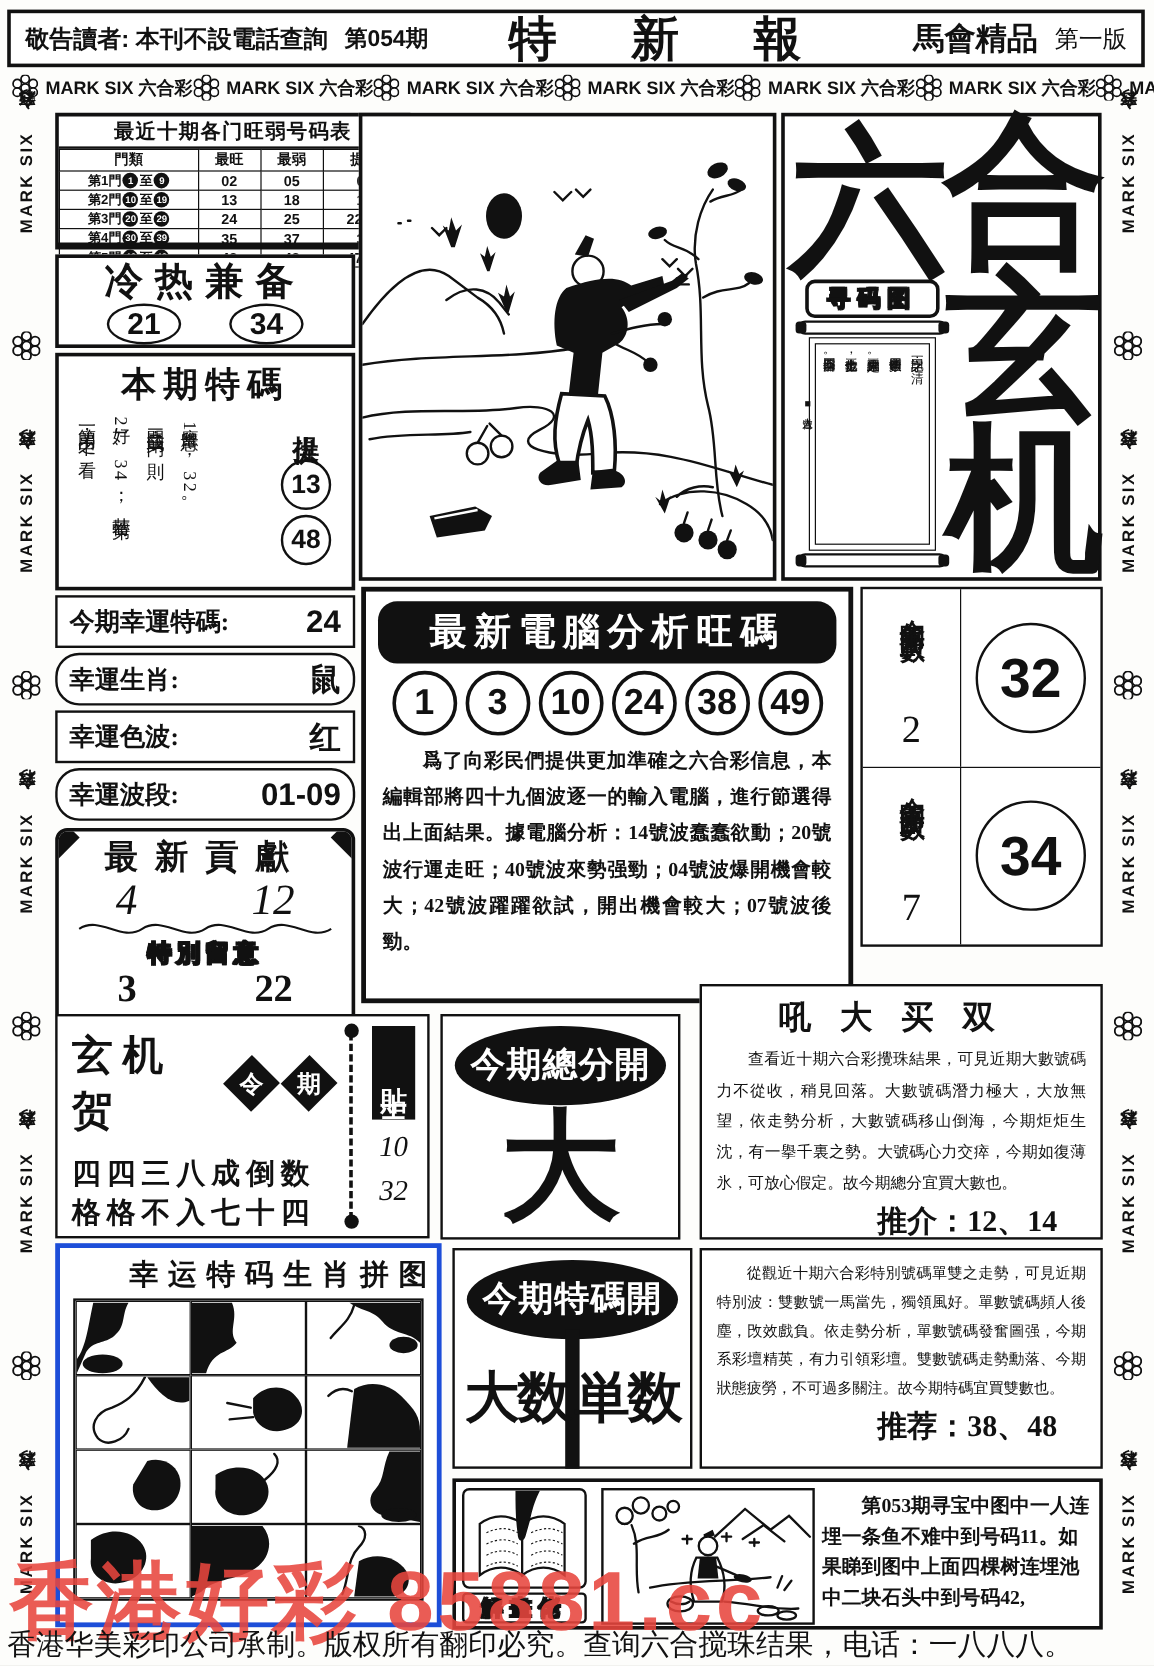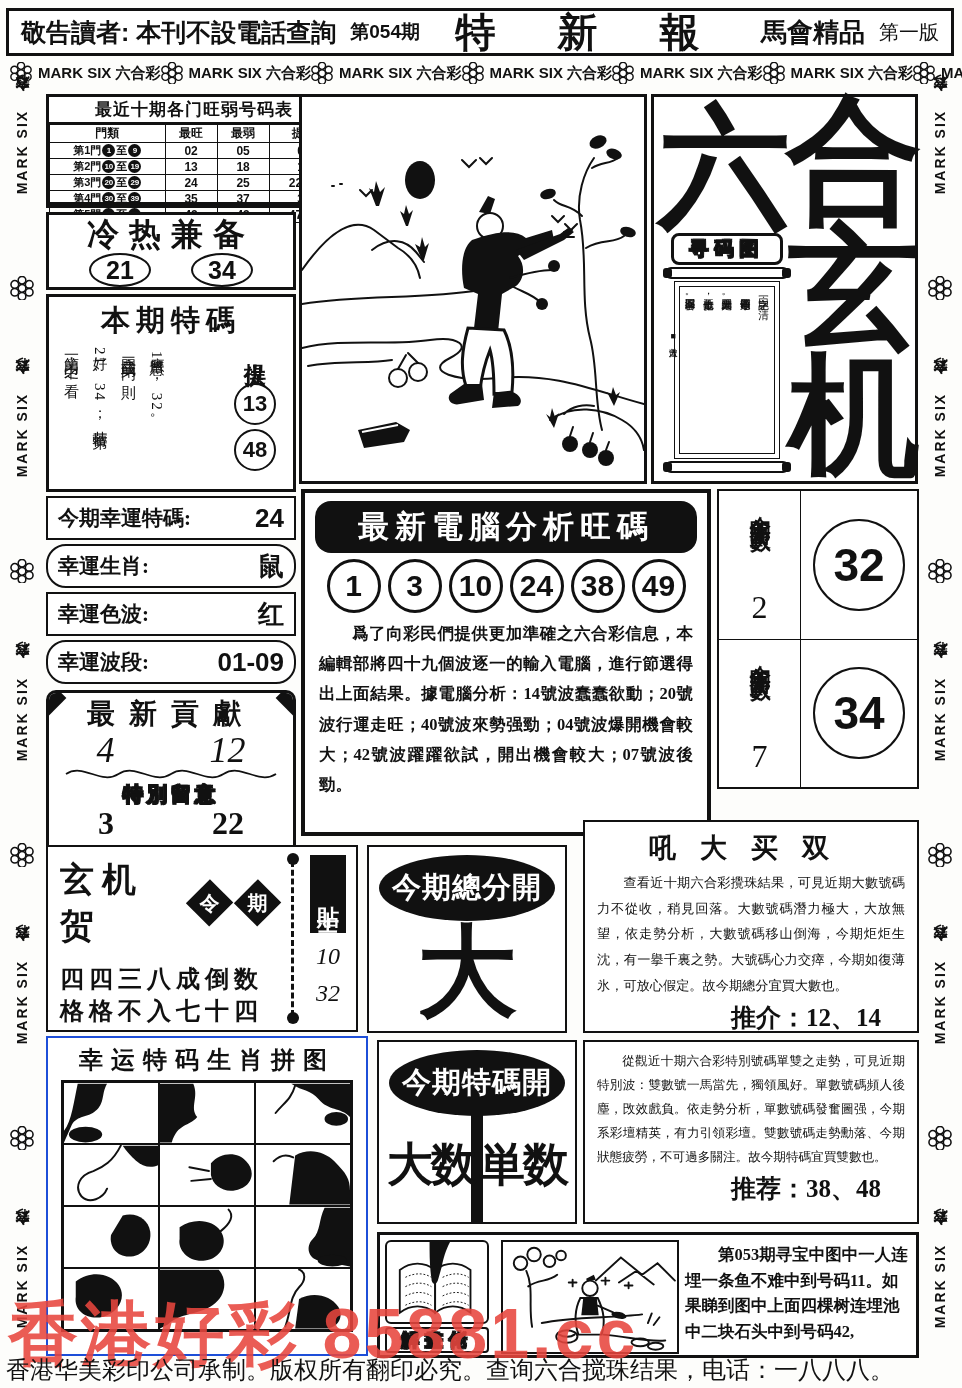--- a/index.html
+++ b/index.html
@@ -4,21 +4,21 @@
 <style>
   * { margin:0; padding:0; box-sizing:border-box; }
   html,body { background:#e9e9e6; }
   body { font-family:"Liberation Sans", sans-serif; color:#111; }
   #page { position:relative; width:962px; height:1388px; background:#fdfdfb; overflow:hidden; margin:0 auto; }
   .abs { position:absolute; }
   .serif { font-family:"Liberation Serif", serif; }
 
   
   #header-box { left:6px; top:8px; width:948px; height:48px; border:3px solid #111; display:flex; align-items:center; padding:0 12px; gap:14px; background:#fff; }
-  #header-box .notice { font-size:25px; font-weight:bold; }
+  #header-box .notice { font-size:20px; font-weight:bold; }
   #header-box .issue { font-size:19px; font-weight:bold; }
   #header-box .big-title { font-size:40px; font-weight:bold; letter-spacing:26px; font-family:"Liberation Serif", serif; flex:1; text-align:center; white-space:nowrap; }
   #header-box .subtitle { font-size:26px; font-weight:bold; font-family:"Liberation Serif", serif; }
   #header-box .edition { font-size:20px; font-family:"Liberation Serif", serif; }
 
   
   #flower-row { left:6px; top:58px; width:948px; height:30px; display:flex; align-items:center; justify-content:space-between; padding:0 4px; }
   .flower-group { display:flex; align-items:center; gap:6px; font-size:15px; font-weight:bold; white-space:nowrap; }
   svg.flower { width:22px; height:22px; flex:none; }
 
@@ -77,21 +77,21 @@
   #xj-poem { margin-top:14px; font-size:24px; font-weight:bold; font-family:"Liberation Serif", serif; letter-spacing:5px; line-height:1.35; }
   #xj-divider { width:0; border-left:3px dashed #111; margin:14px 6px; position:relative; }
   #xj-divider:before, #xj-divider:after { content:""; position:absolute; left:-7px; width:12px; height:12px; background:#111; border-radius:50%; }
   #xj-divider:before { top:-8px; } #xj-divider:after { bottom:-8px; }
   #xj-tip { width:56px; padding:8px 6px; display:flex; flex-direction:column; align-items:center; }
   #xj-tip .tip-box { width:36px; height:78px; background:#111; color:#fff; display:flex; align-items:center; justify-content:center; }
   #xj-tip .tip-box span { writing-mode:vertical-rl; font-size:22px; font-weight:bold; letter-spacing:6px; }
   #xj-tip .tip-num { font-size:24px; font-style:italic; font-family:"Liberation Serif", serif; margin-top:10px; }
 
   
-  #puzzle { left:46px; top:1036px; width:322px; height:320px; border:2px solid #1d4ed8; background:#fff; text-align:center; }
+  #puzzle { left:46px; top:1036px; width:322px; height:320px; border:4px solid #1d4ed8; background:#fff; text-align:right; }
   #puzzle .pz-title { font-size:24px; font-weight:bold; font-family:"Liberation Serif", serif; letter-spacing:8px; padding:6px 0 4px; }
   #pz-grid { width:292px; margin:0 auto; display:grid; grid-template-columns:repeat(3,1fr); border:2px solid #111; }
   #pz-grid .cell { border:1px solid #111; height:62px; background:#fff; overflow:hidden; }
   #pz-grid .cell svg { width:100%; height:100%; display:block; }
 
   
   #illus { left:299px; top:94px; width:348px; height:390px; border:3px solid #111; background:#fff; }
   #illus svg { width:100%; height:100%; display:block; }
   .sk { stroke:#111; fill:none; stroke-width:2; stroke-linecap:round; }
   .fb { fill:#111; stroke:none; }

